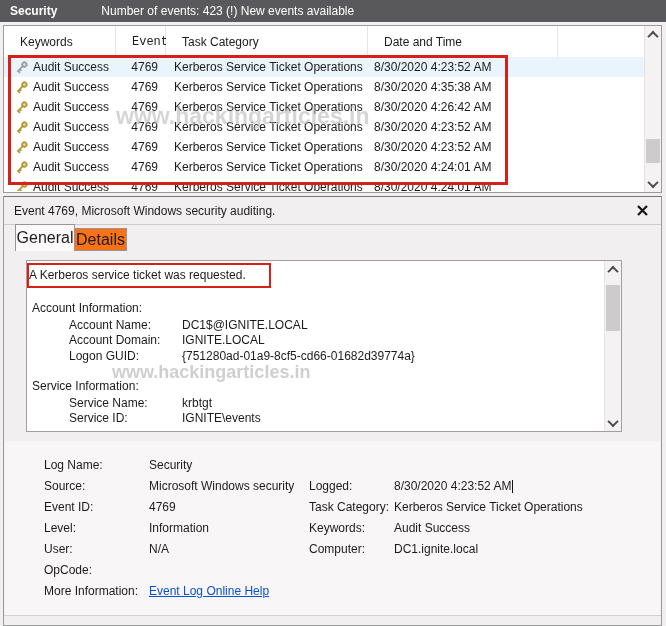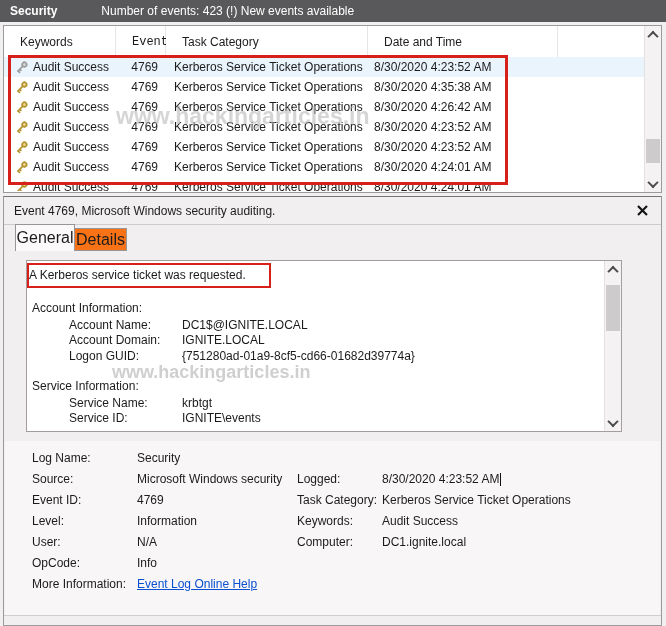--- a/index.html
+++ b/index.html
@@ -62,21 +62,21 @@
   .hlbox{position:absolute;left:0;top:2px;width:244px;height:25px;border:2px solid #d8201a;
     box-sizing:border-box;display:flex;align-items:center;background:#fff;}
   .desc-flow{position:absolute;left:5px;top:40px;right:4px;}
   .sec{margin-bottom:15px;}
   .sec-title{margin-bottom:1px;}
   .frow .flabel{display:inline-block;margin-left:37px;width:113px;}
   
   .props-bg{position:absolute;left:1px;right:1px;top:244px;height:174px;background:#f8f6f7;}
   .bottom-line{position:absolute;left:0;right:0;top:418px;border-top:1px solid #d3cfd0;}
   .props{position:absolute;left:28px;top:254px;right:10px;font-size:12px;}
-  .prow{height:21px;display:flex;align-items:flex-start;white-space:nowrap;}
+  .prow{height:21px;display:flex;align-items:flex-end;white-space:nowrap;margin-left:12px;}
   .pl-label{width:105px;} .pl-value{width:160px;} .pr-label{width:85px;} .pr-value{}
   .linktext{color:#0b50d0;text-decoration:underline;}
   .caret{display:inline-block;width:1px;height:13px;background:#111;margin-left:1px;vertical-align:middle;}
 </style>
 </head>
 <body>
 
 <div class="titlebar">
   <span class="t">Security</span>
   <span class="s">Number of events: 423 (!) New events available</span>
@@ -301,20 +301,19 @@
         <span class="pr-value">Audit Success</span>
       </div>
       <div class="prow">
         <span class="pl-label">User:</span>
         <span class="pl-value">N/A</span>
         <span class="pr-label">Computer:</span>
         <span class="pr-value">DC1.ignite.local</span>
       </div>
       <div class="prow">
         <span class="pl-label">OpCode:</span>
-        <span class="pl-value">Info</span>
       </div>
       <div class="prow">
         <span class="pl-label">More Information:</span>
         <span class="pl-value"><span class="linktext">Event Log Online Help</span></span>
       </div>
     </div>
 </div>
 
 </body></html>

